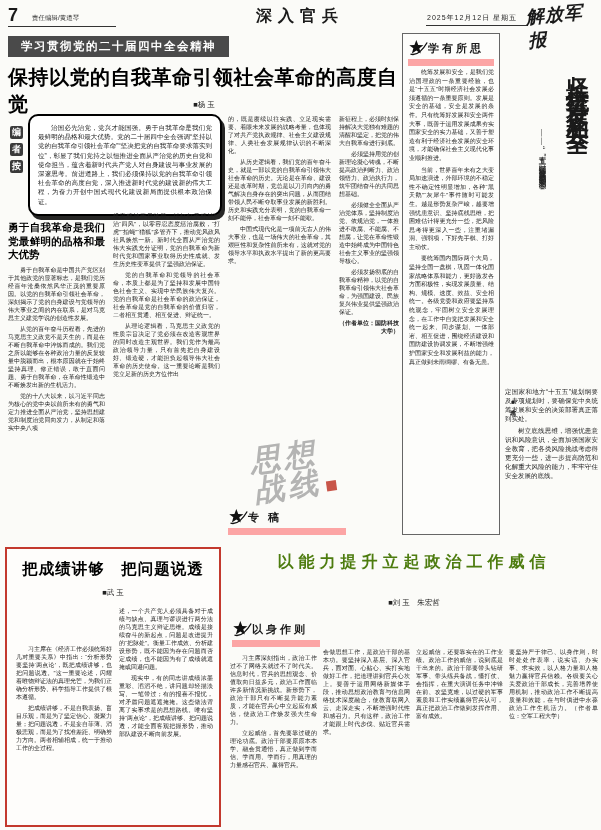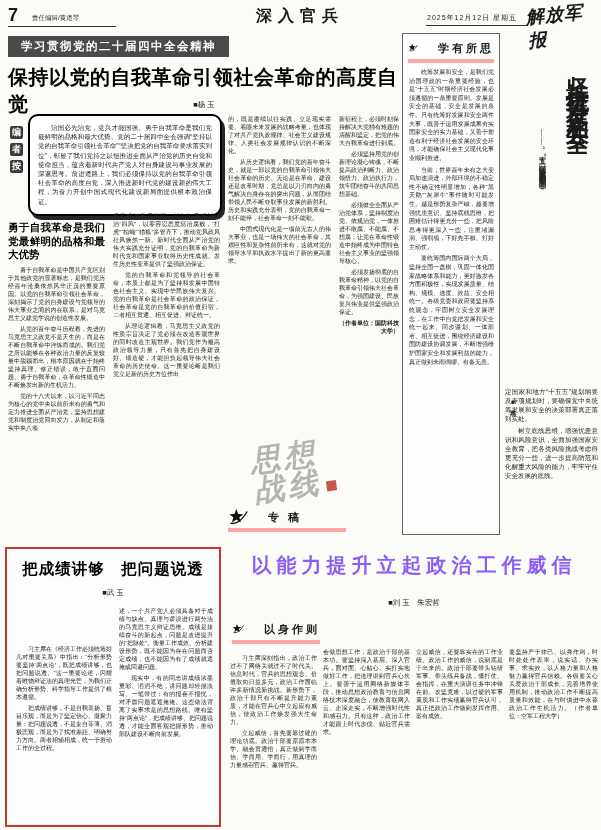--- a/index.html
+++ b/index.html
@@ -23,40 +23,40 @@
   .banner{background:#4a4a4a;color:#fff;font-weight:bold;font-size:11.5px;letter-spacing:1.5px;
           height:21px;line-height:21px;text-align:center}
   
   .mainhead{font-size:20px;font-weight:bold;text-align:left;letter-spacing:0.5px;color:#000}
   .byline{font-size:7.5px;text-align:center;color:#222}
   .edbox{border:2px solid #000;border-radius:10px;box-shadow:3px 4px 0 rgba(0,0,0,.85);
          background:#fff;padding:7px 8px;font-size:6.5px;line-height:9.2px;text-align:justify;text-indent:2em}
   .elabel span{display:block;width:13px;height:13px;background:#3a3a3a;color:#fff;font-size:9px;
          line-height:13px;text-align:center;margin-bottom:4px;border-radius:2px;font-weight:bold}
   
-  .marker{display:flex;align-items:flex-end;gap:20px;border-bottom:4px solid #fca5a5;padding-bottom:3px}
+  .marker{display:flex;align-items:flex-end;gap:0;border-bottom:7px solid #fca5a5;padding-bottom:3px}
   .marker b{font-size:11px;letter-spacing:3px;white-space:nowrap}
   
   .studybox{border:1px solid #666;background:#fdfdfb}
   .studybody{font-size:6px;line-height:8.6px}
   
   .vtext{writing-mode:vertical-rl}
   .vhead{font-size:23px;font-weight:bold;letter-spacing:7px}
   .vsub{font-size:7.5px;letter-spacing:1px;color:#222}
   .vby{font-size:6px;color:#222}
   .rbody{font-size:6.5px;line-height:9px}
   
   .stamp{transform:rotate(-8deg);color:#a8a8a8;font-weight:bold;font-style:italic;
          font-size:30px;line-height:30px;letter-spacing:4px;opacity:.85}
   .seal{width:10px;height:10px;background:#c0392b;display:inline-block;margin-left:4px}
   
   .redbox{border:2px solid #c3392e;background:#fefdfb}
   .vhl{font-size:15.5px;font-weight:bold;text-align:center;letter-spacing:1px;color:#000}
   
-  .workhead{font-size:20px;font-weight:bold;text-align:center;letter-spacing:5px;color:#8b5cf6}
+  .workhead{font-size:16px;font-weight:bold;text-align:center;letter-spacing:5px;color:#4d7c0f}
 </style>
 </head>
 <body>
 
 <div class="abs pagenum" style="left:8px;top:5px">7</div>
 <div class="abs resped" style="left:32px;top:14px">责任编辑/黄道琴</div>
 <div class="abs rule" style="left:8px;top:26px;width:108px;height:1px"></div>
 <div class="abs secttitle" style="left:232px;top:6px;width:136px">深入官兵</div>
 <div class="abs dateline" style="left:427px;top:13px">2025年12月12日 星期五</div>
 <div class="abs rule" style="left:426px;top:25px;width:102px;height:1px"></div>

